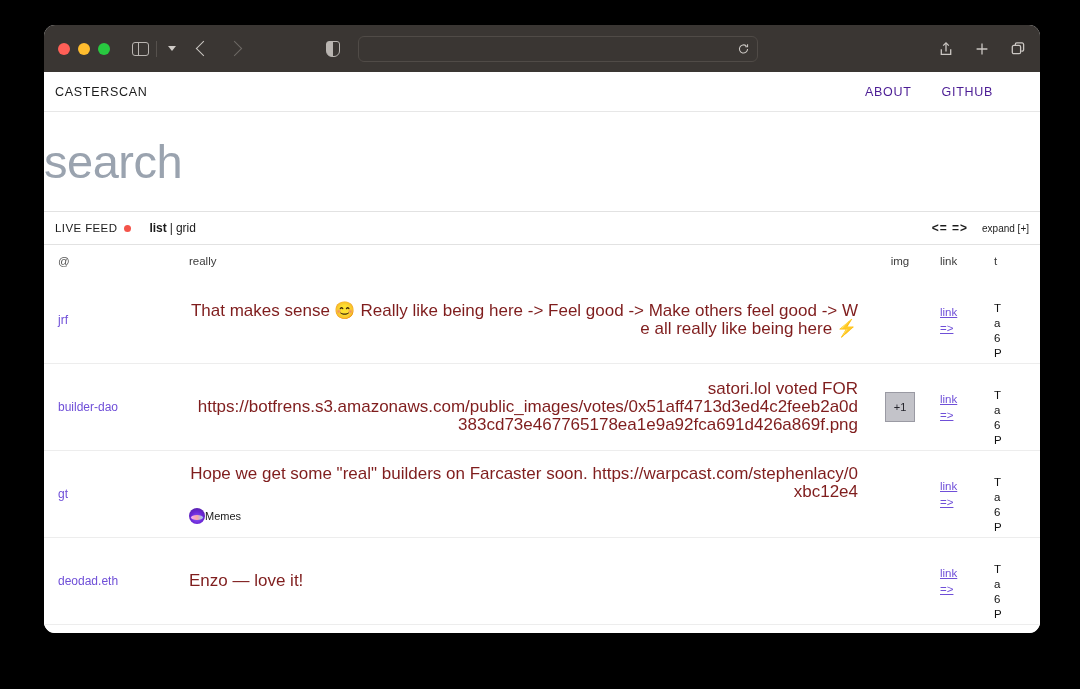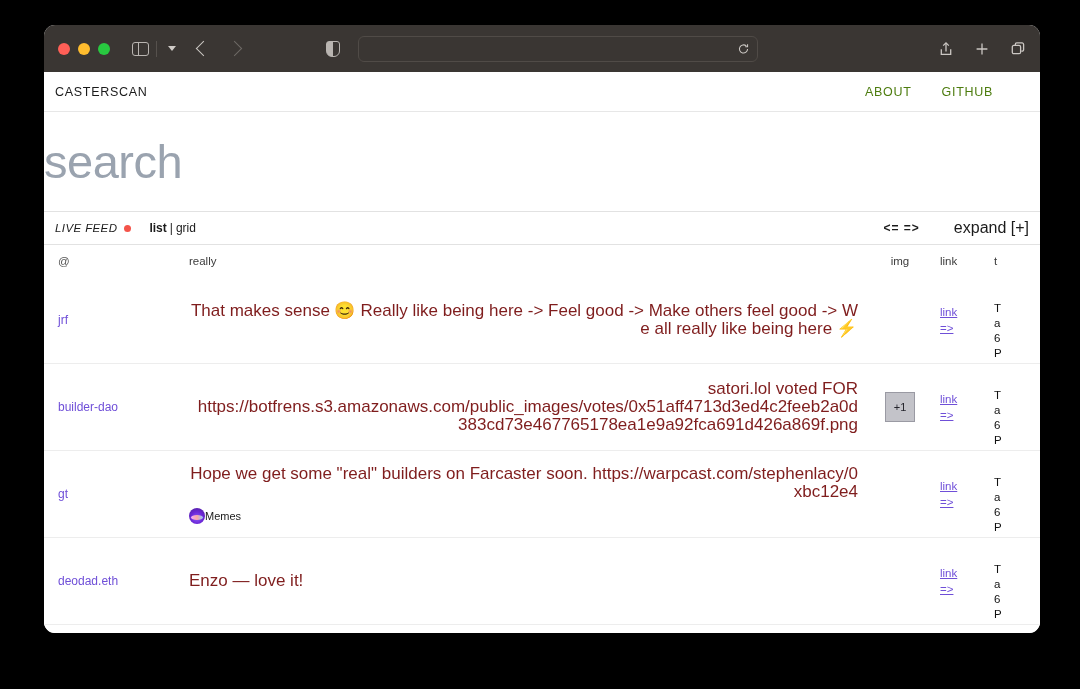--- a/index.html
+++ b/index.html
@@ -106,21 +106,21 @@
     border-bottom: 1px solid #e7e7e7;
     display: flex; align-items: center;
     padding: 0 11px 0 11px;
   }
   #brand {
     font-size: 12.5px; letter-spacing: 0.7px; color: #1b1b1b;
     font-weight: 400;
   }
   #site-nav { margin-left: auto; display: flex; gap: 30px; padding-right: 36px; }
   .nav-link {
-    font-size: 12.5px; letter-spacing: 0.7px; color: #4d7c0f;
+    font-size: 12.5px; letter-spacing: 0.7px; color: #4c1d95;
     text-decoration: none; cursor: pointer;
   }
 
   #hero {
     height: 100px;
     border-bottom: 1px solid #e2e2e2;
     display: flex; align-items: center;
     padding: 0 0;
   }
   #search-input {
@@ -133,32 +133,32 @@
   }
   #search-input::placeholder { color: #9aa3af; opacity: 1; }
 
   #feedbar {
     height: 33px;
     border-bottom: 1px solid #e2e2e2;
     display: flex; align-items: center;
     padding: 0 11px;
     font-size: 11.5px; color: #1b1b1b;
   }
-  #live-feed-label { letter-spacing: 0.4px; font-style: italic; }
+  #live-feed-label { letter-spacing: 0.4px; }
   #live-dot {
     width: 7px; height: 7px; border-radius: 50%;
     background: #f4544a; display: inline-block; margin-left: 7px;
   }
   #view-modes { margin-left: 18px; font-size: 12px; }
   #view-modes .mode { cursor: pointer; }
   #view-modes .mode.active { font-weight: bold; }
   #view-modes .sep { color: #1b1b1b; margin: 0 3px; }
   #feedbar-right { margin-left: auto; display: flex; align-items: center; gap: 0; padding-right: 0; }
   #pager { font-size: 12px; font-weight: bold; letter-spacing: 1px; cursor: pointer; }
-  #expand-btn { font-size: 16px; margin-left: 34px; cursor: pointer; }
+  #expand-btn { font-size: 10px; margin-left: 14px; cursor: pointer; }
 
   
   #feed-table { width: 100%; font-size: 11.5px; }
   .frow { display: flex; position: relative; }
   .frow.data { border-bottom: 1px solid #ededed; }
   .col-at     { width: 128px; flex: 0 0 128px; padding-left: 14px; }
   .col-content{ flex: 1 1 auto; min-width: 0; padding-left: 17px; padding-right: 10px; }
   .col-img    { width: 64px; flex: 0 0 64px; text-align: center; }
   .col-link   { width: 62px; flex: 0 0 62px; padding-left: 8px; }
   .col-time   { width: 46px; flex: 0 0 46px; overflow: hidden; }

